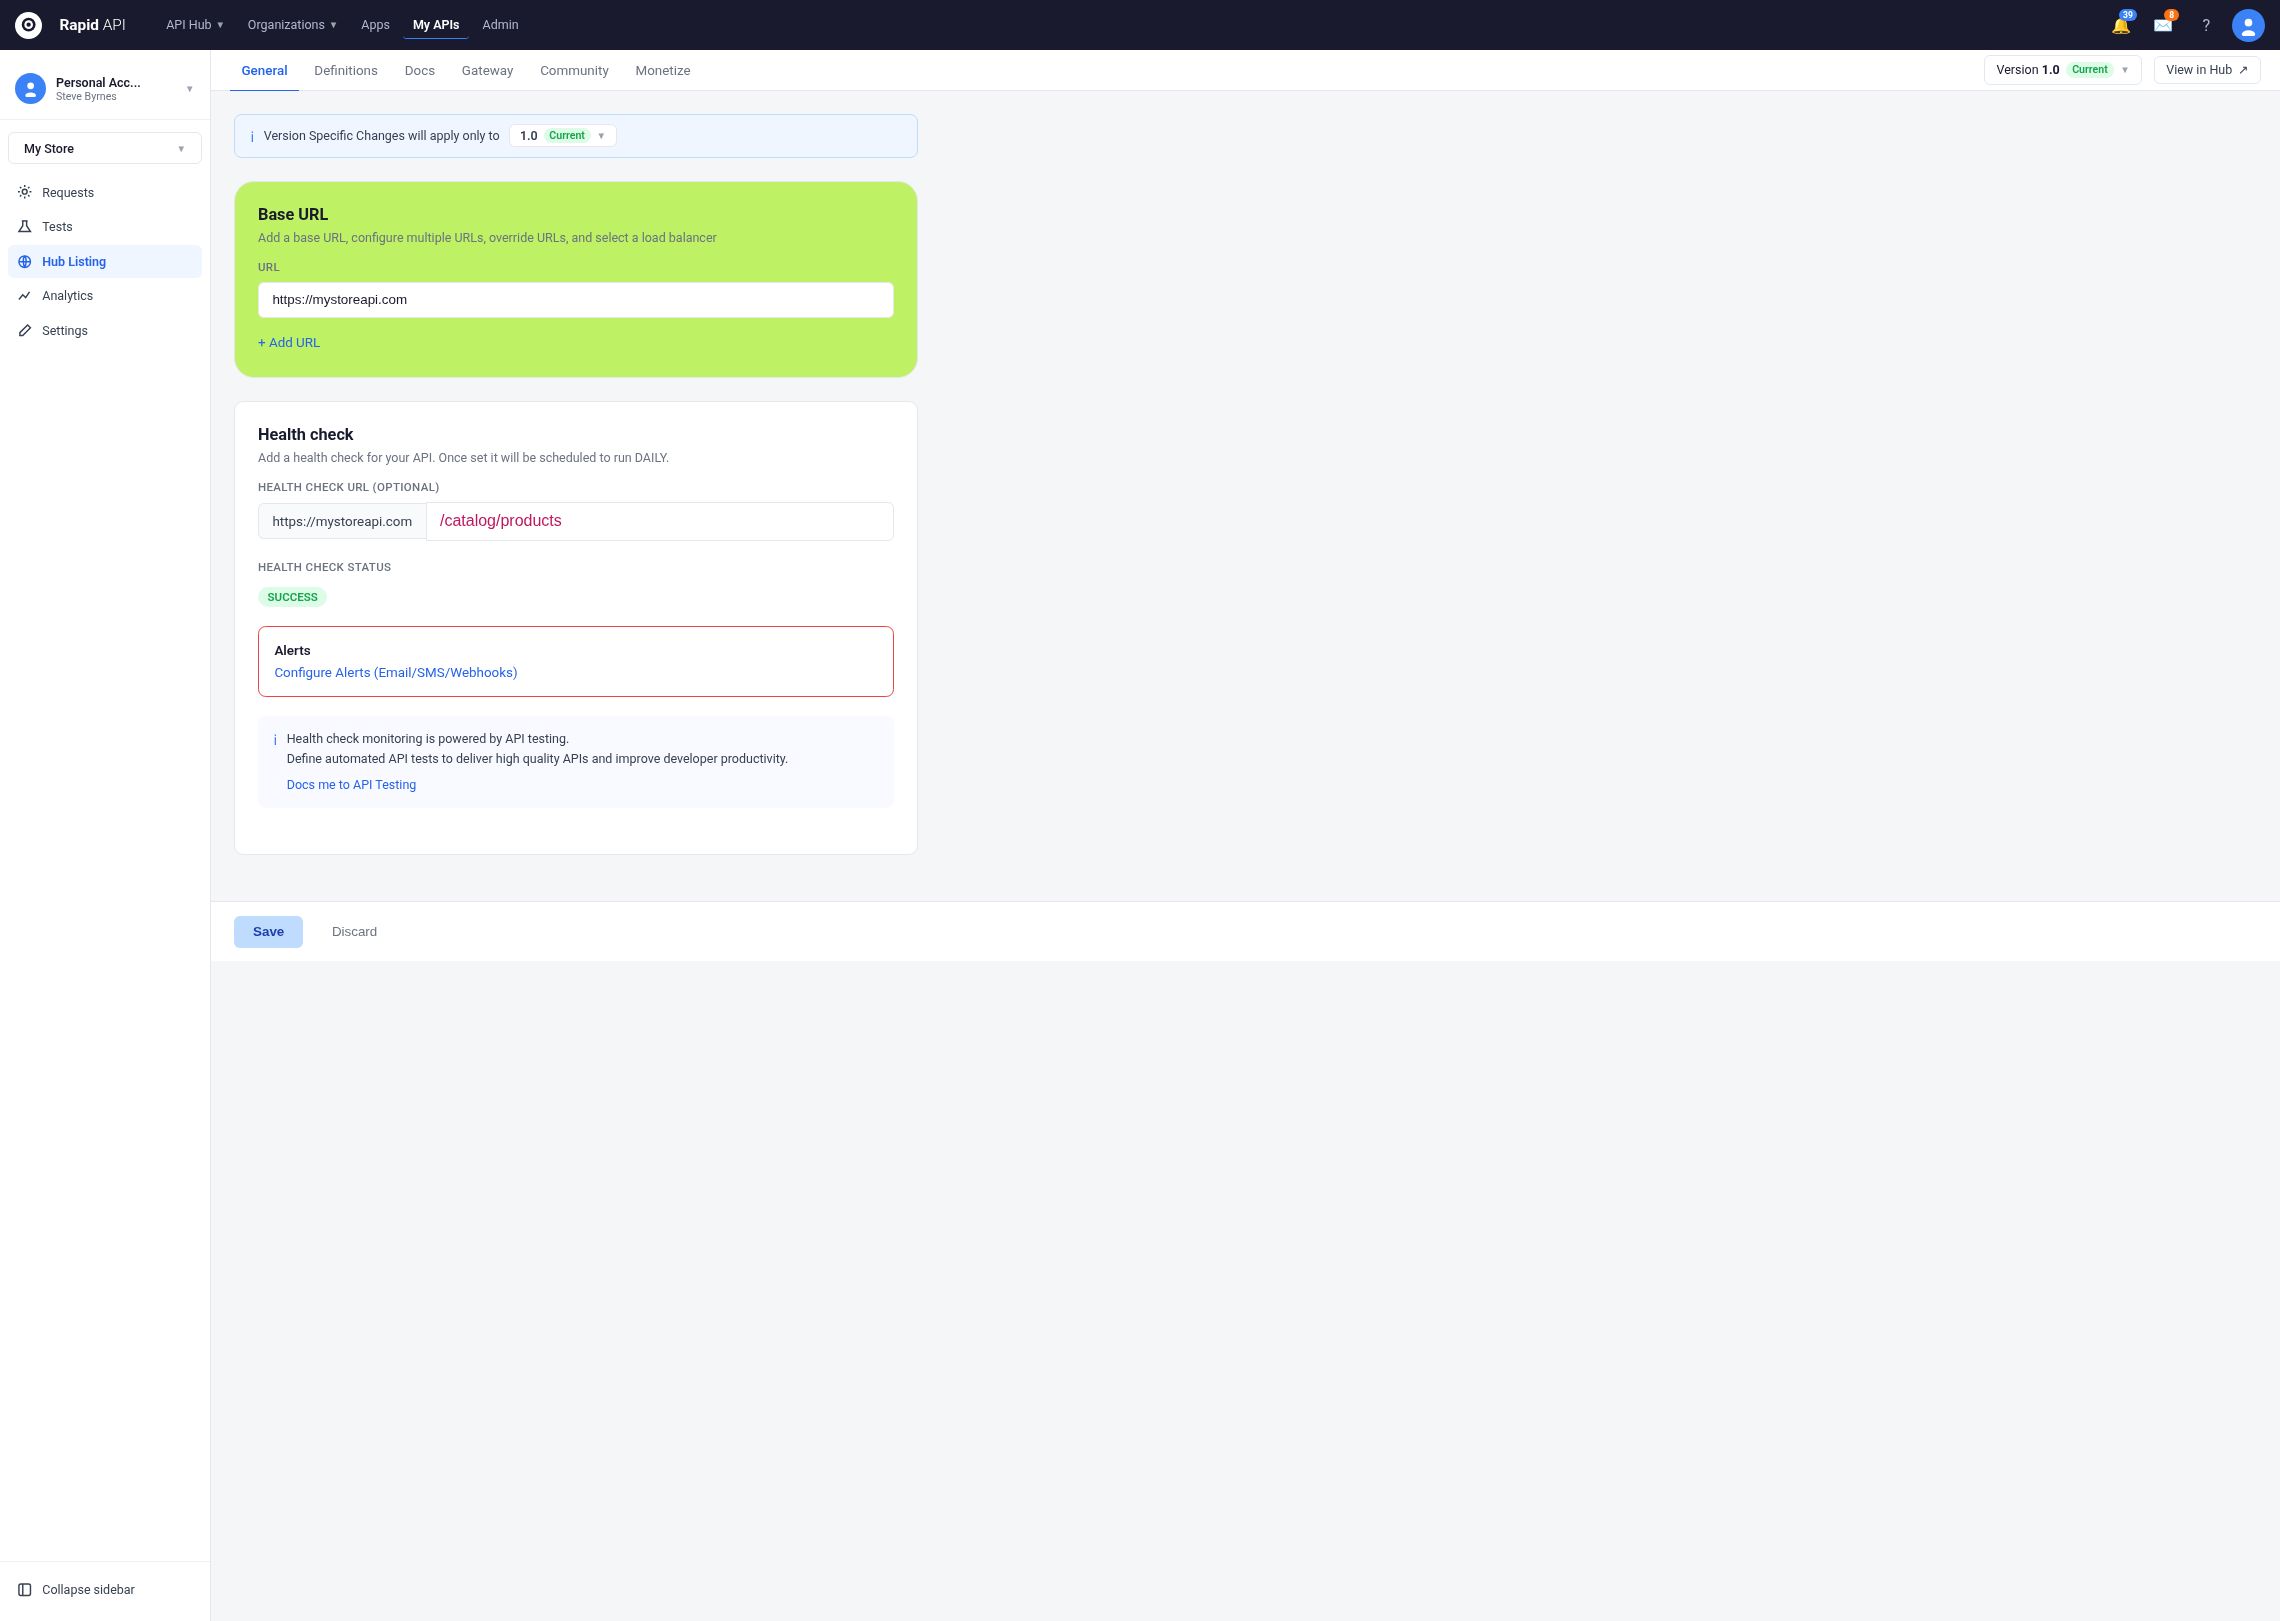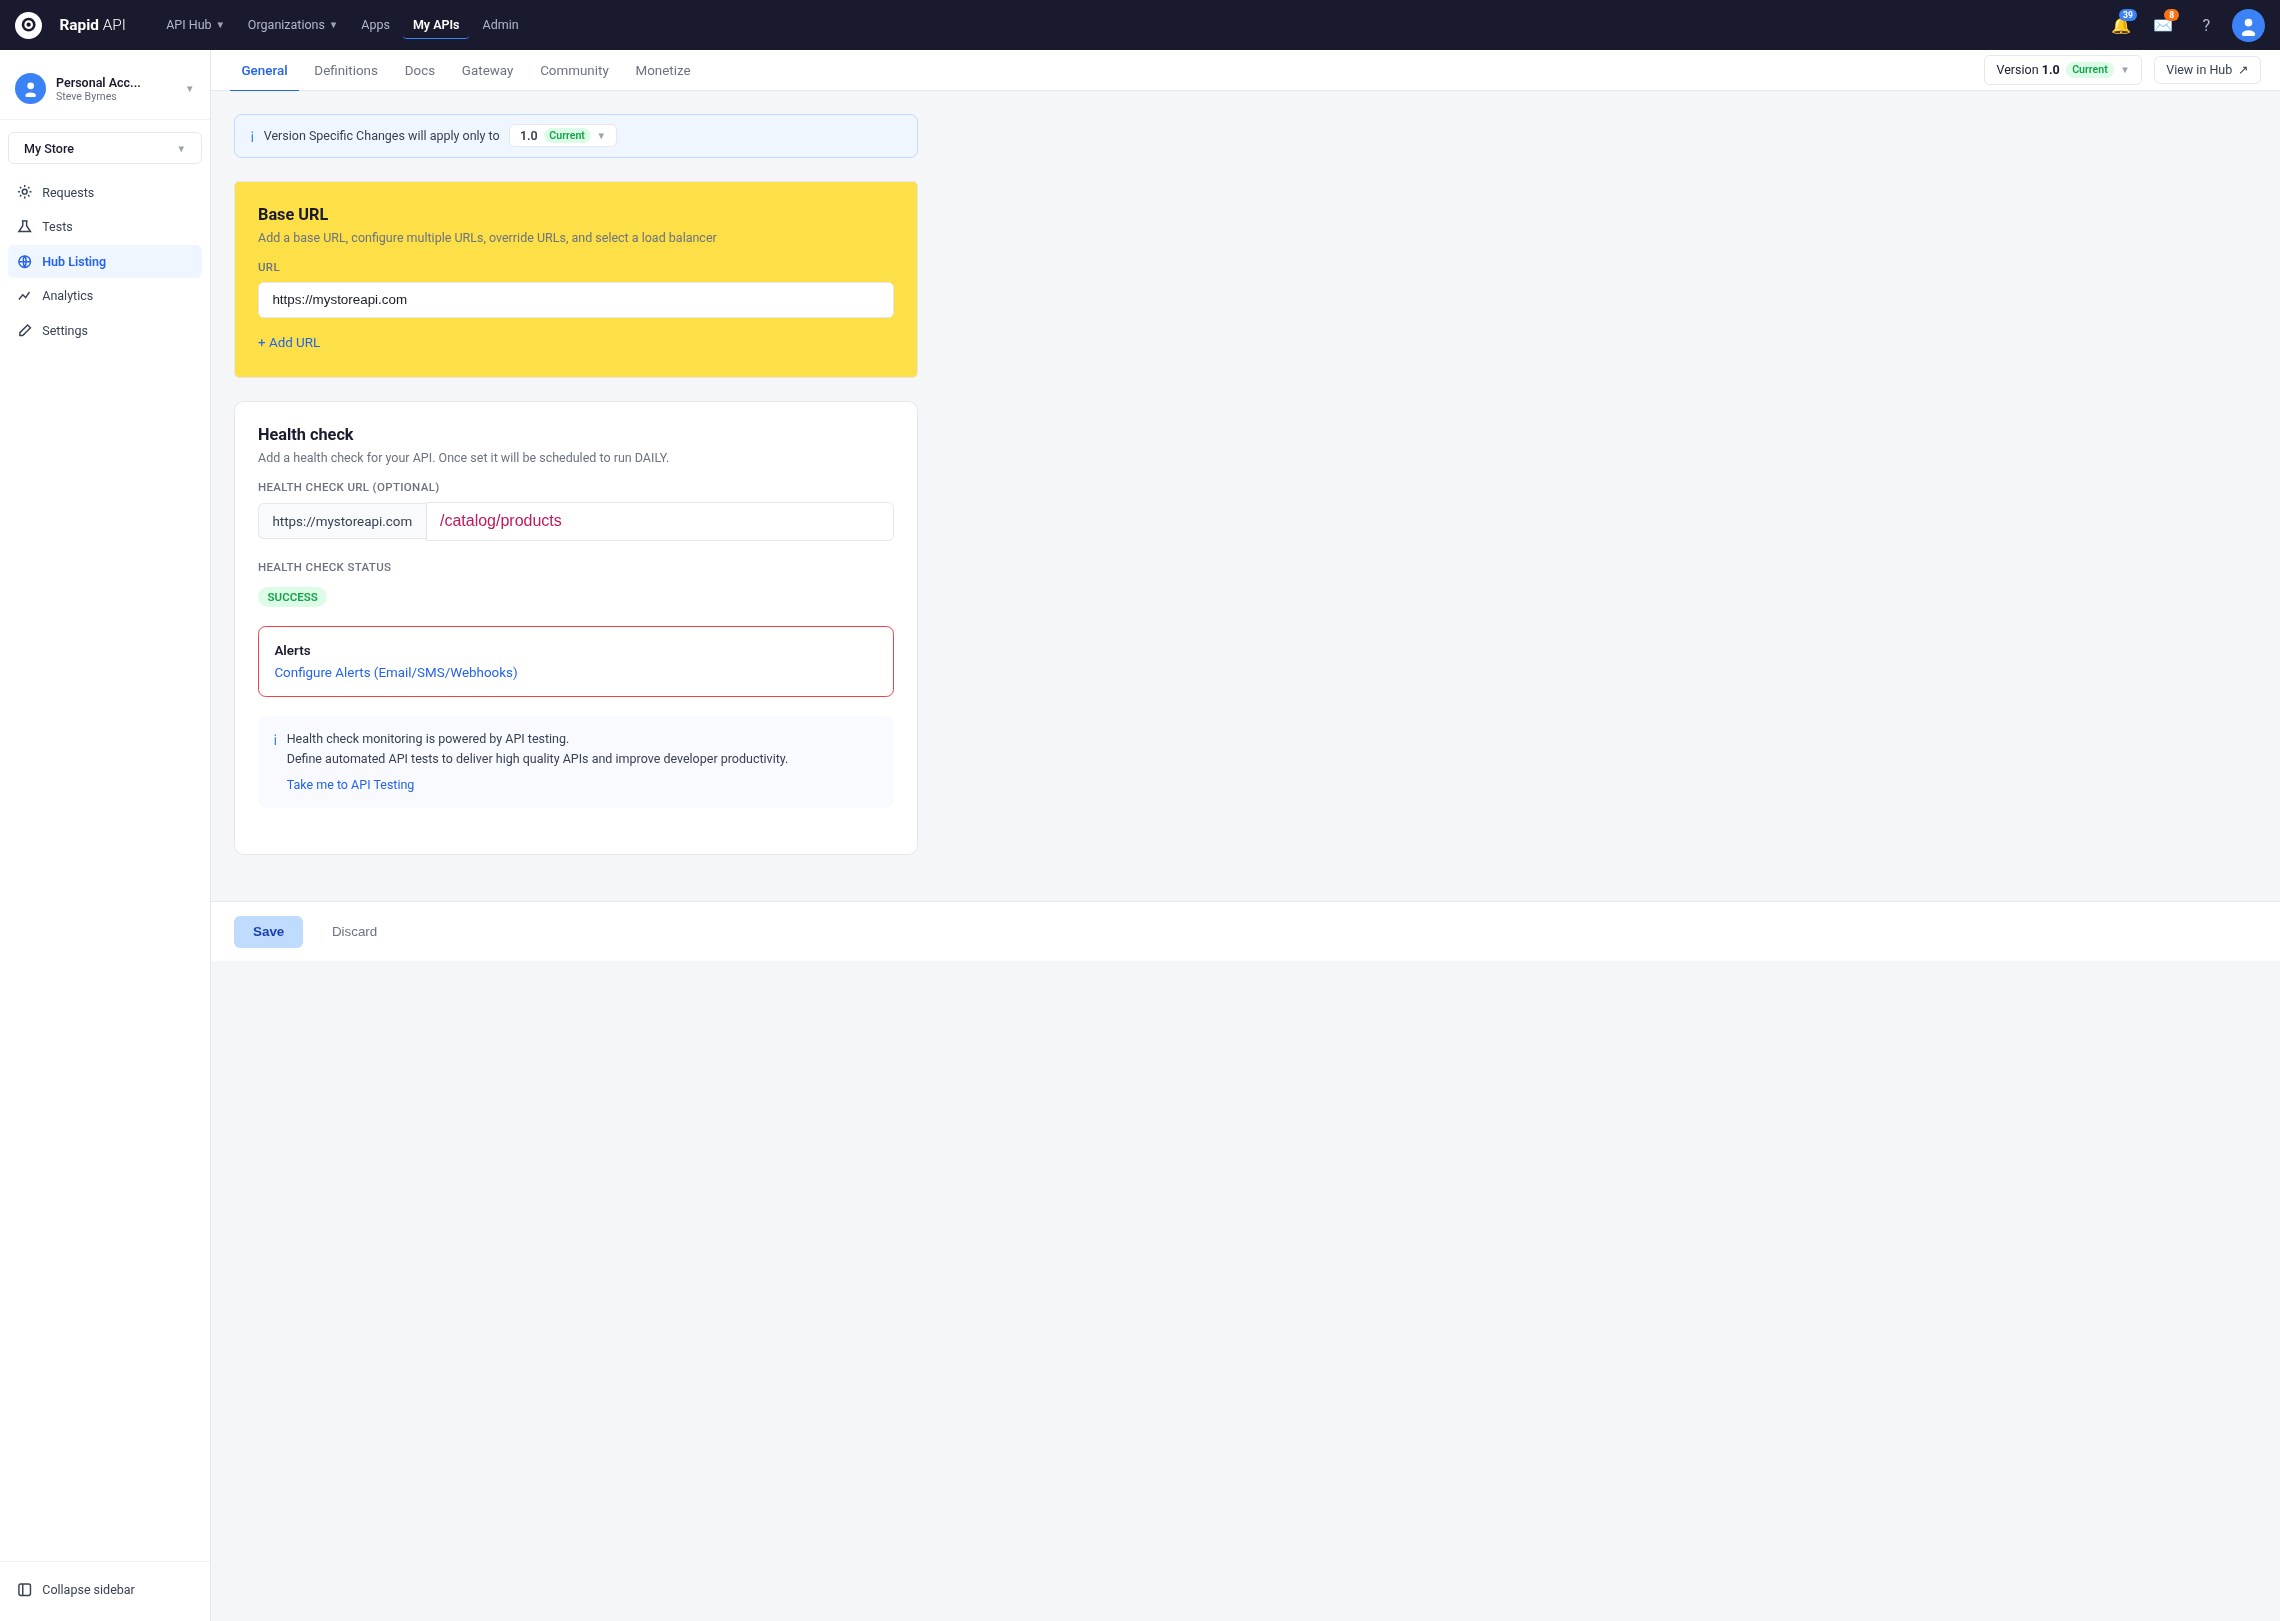--- a/index.html
+++ b/index.html
@@ -136,21 +136,21 @@
     }
     .version-banner-tag {
       display: flex; align-items: center; gap: 5.8px; background: white; border: 1px solid #e5e7eb; border-radius: 5.8px; padding: 2.9px 9.6px; font-size: 11.5px;
     }
     .version-banner-current {
       background: #dcfce7; color: #16a34a; font-size: 10.6px; padding: 1px 5.8px; border-radius: 9.6px; font-weight: 600;
     }
 
     
     .section-card {
-      background: #fde047; border: 1px solid #e5e7eb; border-radius: 5px; padding: 23px; margin-bottom: 23px;
+      background: #bef264; border: 1px solid #e5e7eb; border-radius: 20px; padding: 23px; margin-bottom: 23px;
     }
     .section-title { font-size: 16.3px; font-weight: 700; color: #1a1a2e; margin-bottom: 5.8px; }
     .section-desc { font-size: 12.5px; color: #6b7280; margin-bottom: 15.4px; }
     .field-label { font-size: 11.5px; color: #6b7280; margin-bottom: 7.7px; font-weight: 500; text-transform: uppercase; letter-spacing: 0.03em; }
     .text-input {
       width: 100%; border: 1px solid #e5e7eb; border-radius: 5.8px; padding: 9.6px 13.4px; font-size: 13.4px; color: #1a1a2e; outline: none; background: white;
     }
     .add-url-btn {
       display: flex; align-items: center; gap: 5.8px; color: #2563eb; font-size: 13.4px; cursor: pointer; margin-top: 13.4px; padding: 3.8px 0;
     }
@@ -387,21 +387,21 @@
             <div class="alerts-title">Alerts</div>
             <a class="alerts-link">Configure Alerts (Email/SMS/Webhooks)</a>
           </div>
 
           <div class="info-block">
             <span class="info-icon" style="color:#3b82f6;">ℹ</span>
             <div class="info-text">
               <div>Health check monitoring is powered by API testing.</div>
               <div>Define automated API tests to deliver high quality APIs and improve developer productivity.</div>
               <div style="margin-top:5.8px;">
-                <a class="info-link">Take me to API Testing</a>
+                <a class="info-link">Docs me to API Testing</a>
               </div>
             </div>
           </div>
         </div>
 
       </div>
 
       <div class="footer-actions">
         <button class="btn-save">Save</button>
         <button class="btn-discard">Discard</button>

